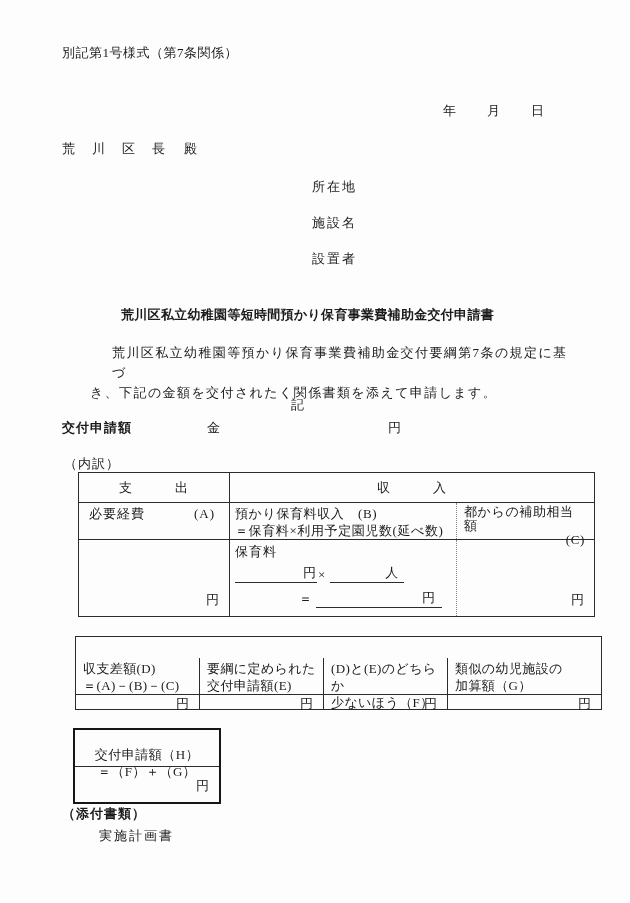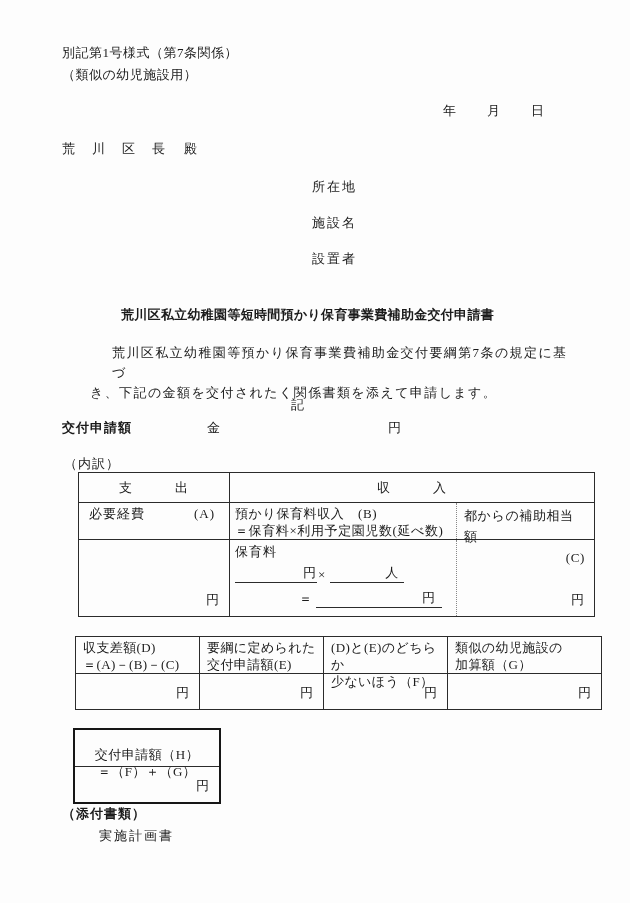--- a/index.html
+++ b/index.html
@@ -35,55 +35,54 @@
   .t1 .r1 { height:30px; display:flex; border-bottom:1px solid #2b2b2b; }
   .t1 .r2 { height:37px; display:flex; border-bottom:1px solid #2b2b2b; }
   .t1 .r3 { flex:1; display:flex; }
   .t1 .ca { width:151px; border-right:1px solid #2b2b2b; }
   .t1 .cb { width:226px; }
   .t1 .cc { flex:1; border-left:1px dotted #888; }
   .t1 .hc { display:flex; align-items:center; justify-content:center; }
   .t1 .r2 .ca { padding:2px 0 0 10px; line-height:17px; }
   .t1 .r2 .ca .l2 { display:flex; justify-content:space-between; padding-right:14px; }
   .t1 .r2 .cb { padding:2px 0 0 5px; line-height:17px; letter-spacing:0.6px; }
-  .t1 .r2 .cc { padding:2px 9px 0 7px; line-height:21px; letter-spacing:0.6px; }
+  .t1 .r2 .cc { padding:2px 9px 0 7px; line-height:14px; letter-spacing:0.6px; }
   .t1 .r2 .cc .l2 { text-align:right; }
   .cell-br { display:flex; align-items:flex-end; justify-content:flex-end; padding:0 9px 7px 0; }
   .t1 .r3 .cb { display:flex; flex-direction:column; padding:3px 0 8px 5px; }
   .fee-line { display:flex; align-items:flex-end; margin-top:3px; }
   .ul { display:inline-flex; justify-content:flex-end; align-items:flex-end; border-bottom:1px solid #2b2b2b; }
   .ul-fee { width:82px; }
   .ul-count { width:74px; padding-right:5px; }
   .ul-total { width:126px; padding-right:6px; }
   .times-sign { margin:0 4px 0 1px; }
   .eq-line { margin-top:auto; margin-left:64px; display:flex; align-items:flex-end; }
   .eq-line .eq { margin-right:3px; }
 
   
   .t2 { left:75px; top:636px; width:527px; height:74px; border:1px solid #2b2b2b; display:flex; }
-  .t2 .col { width:124px; border-right:1px solid #2b2b2b; display:flex; flex-direction:column; }
+  .t2 .col { width:124px; border-right:1px solid #2b2b2b; display:flex; flex-direction:column;margin-top:21px; }
   .t2 .col:last-child { width:auto; flex:1; border-right:none; }
   .t2 .hd { height:37px; border-bottom:1px solid #2b2b2b; padding:2px 4px 0 7px; line-height:17px; letter-spacing:0.4px; }
   .t2 .vl { flex:1; }
 
   
   .t3 { left:73px; top:728px; width:148px; height:76px; border:2px solid #161616; display:flex; flex-direction:column; }
   .t3 .hd { height:37px; border-bottom:1px solid #2b2b2b; padding-top:16px; line-height:17px; text-align:center; letter-spacing:0.5px; }
   .t3 .vl { flex:1; }
 
   .attach-label { left:62px; top:805px; font-weight:bold; }
   .attach-item  { left:99px; top:827px; letter-spacing:2px; }
 </style>
 </head>
 <body>
 
 <div class="page">
 
   <div class="abs form-code-1">別記第1号様式（第7条関係）</div>
-  <div class="abs form-code-2">（類似の幼児施設用）</div>
 
   <div class="abs date-line">
     <span>年</span>
     <span>月</span>
     <span>日</span>
   </div>
 
   <div class="abs addressee">
     <span>荒</span>
     <span>川</span>

